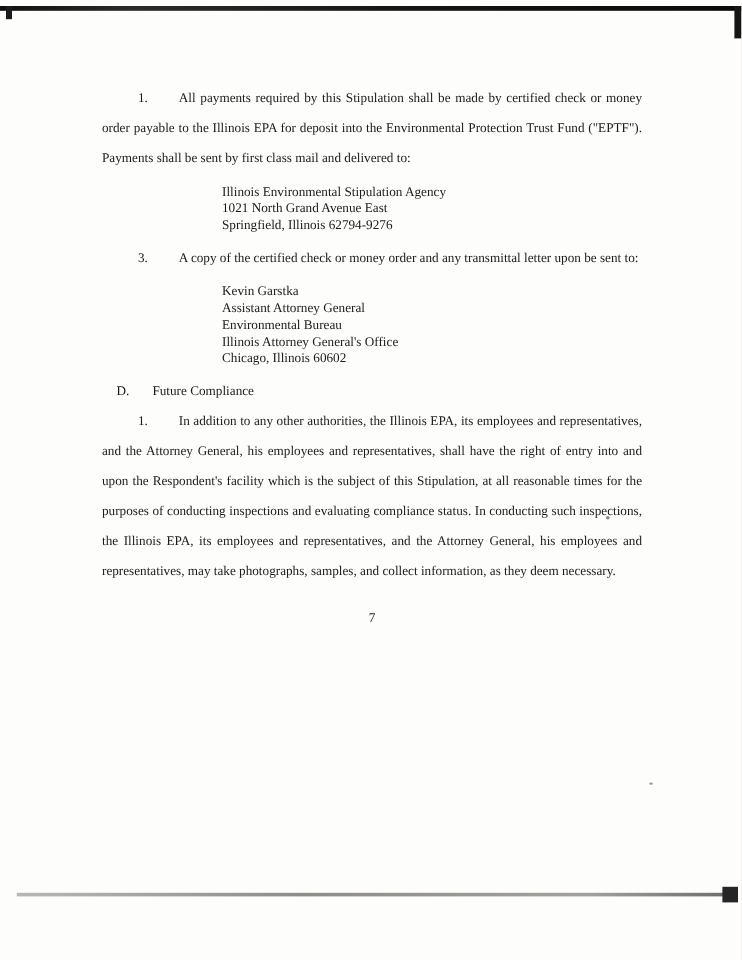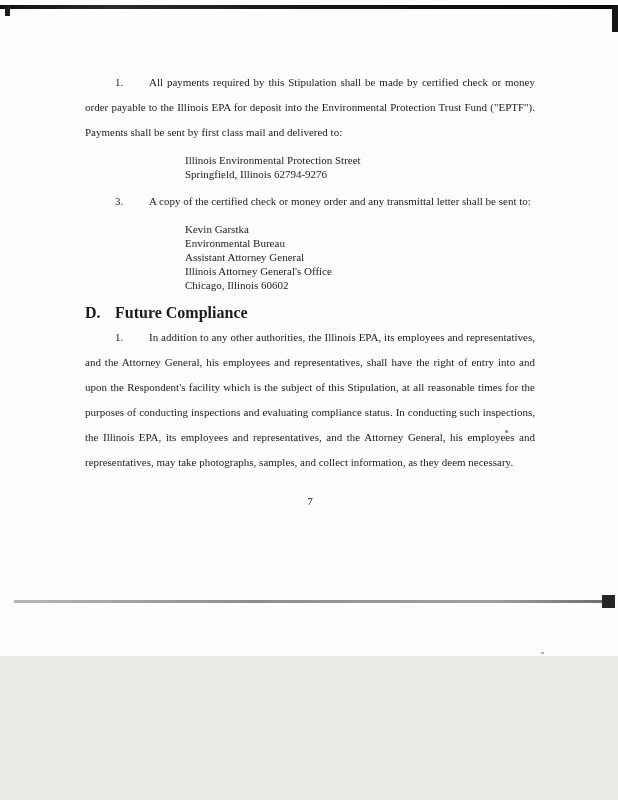--- a/index.html
+++ b/index.html
@@ -4,21 +4,21 @@
 <style>
   * { box-sizing: border-box; }
   html, body {
     margin: 0;
     padding: 0;
     background: #eceae7;
   }
   .page {
     position: relative;
     width: 618px;
-    height: 656px;
+    height: 800px;
     margin: 0 auto;
     background: #fdfdfb;
     font-family: "Liberation Serif", "DejaVu Serif", serif;
     color: #1b1b1b;
     overflow: hidden;
     padding: 70px 83px 0 85px;
   }
   .para {
     margin: 0;
     font-size: 11px;
@@ -30,24 +30,24 @@
     display: inline-block;
     min-width: 34px;
     text-indent: 0;
   }
   .address {
     margin: 8px 0 8px 100px;
     font-size: 11px;
     line-height: 14px;
   }
   .heading {
-    margin: 2px 0 0 0;
-    font-size: 16px;
+    margin: 2px 0 0 12px;
+    font-size: 11px;
     line-height: 25px;
-    font-weight: bold;
+    font-weight: normal;
   }
   .heading .letter {
     display: inline-block;
     min-width: 30px;
   }
   .pageno {
     margin-top: 14px;
     text-align: center;
     font-size: 11px;
     line-height: 25px;
@@ -79,31 +79,32 @@
   <div class="artifact bottom-line"></div>
   <div class="artifact br-mark"></div>
   <div class="artifact speck-1"></div>
   <div class="artifact speck-2"></div>
 
   <div class="content">
 
     <p class="para"><span class="num">1.</span><span>All payments required by this Stipulation shall be made by certified check or money order payable to the Illinois EPA for deposit into the Environmental Protection Trust Fund ("EPTF").  Payments shall be sent by first class mail and delivered to:</span></p>
 
     <div class="address">
-      <div>Illinois Environmental Protection Street</div>
+      <div>Illinois Environmental Stipulation Agency</div>
+      <div>1021 North Grand Avenue East</div>
       <div>Springfield, Illinois  62794-9276</div>
     </div>
 
 
-    <p class="para"><span class="num">3.</span><span>A copy of the certified check or money order and any transmittal letter shall be sent to:</span></p>
+    <p class="para"><span class="num">3.</span><span>A copy of the certified check or money order and any transmittal letter upon be sent to:</span></p>
 
     <div class="address">
       <div>Kevin Garstka</div>
+      <div>Assistant Attorney General</div>
       <div>Environmental Bureau</div>
-      <div>Assistant Attorney General</div>
       <div>Illinois Attorney General's Office</div>
       <div>Chicago, Illinois  60602</div>
     </div>
 
     <div class="heading"><span class="letter">D.</span><span>Future Compliance</span></div>
 
     <p class="para"><span class="num">1.</span><span>In addition to any other authorities, the Illinois EPA, its employees and representatives, and the Attorney General, his employees and representatives, shall have the right of entry into and upon the Respondent's facility which is the subject of this Stipulation, at all reasonable times for the purposes of conducting inspections and evaluating compliance status.  In conducting such inspections, the Illinois EPA, its employees and representatives, and the Attorney General, his employees and representatives, may take photographs, samples, and collect information, as they deem necessary.</span></p>
 
 
     <div class="pageno">7</div>

